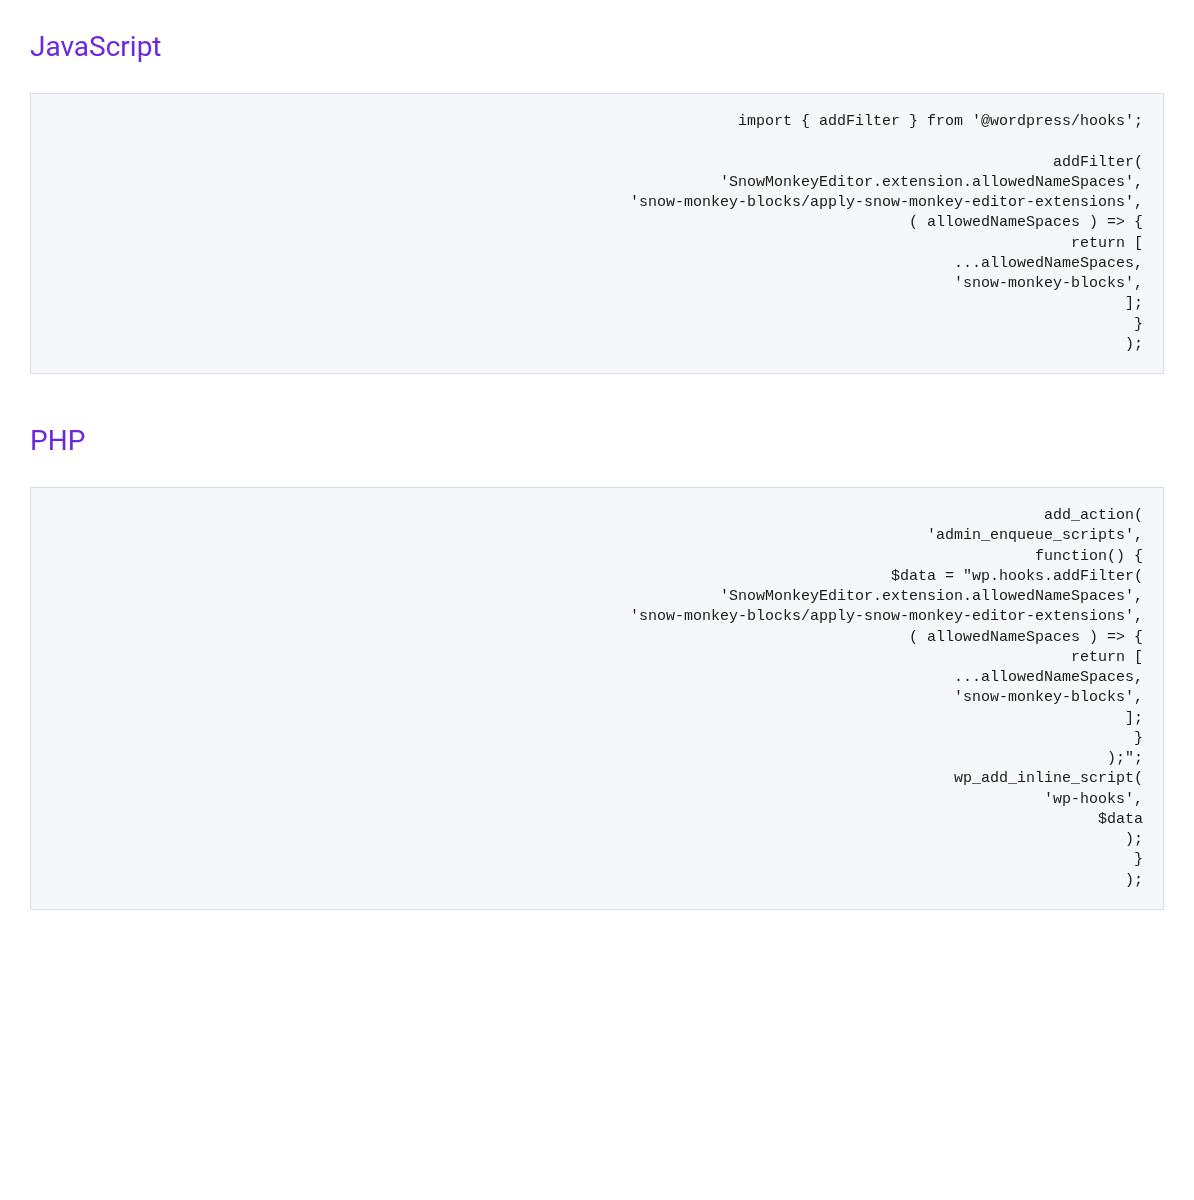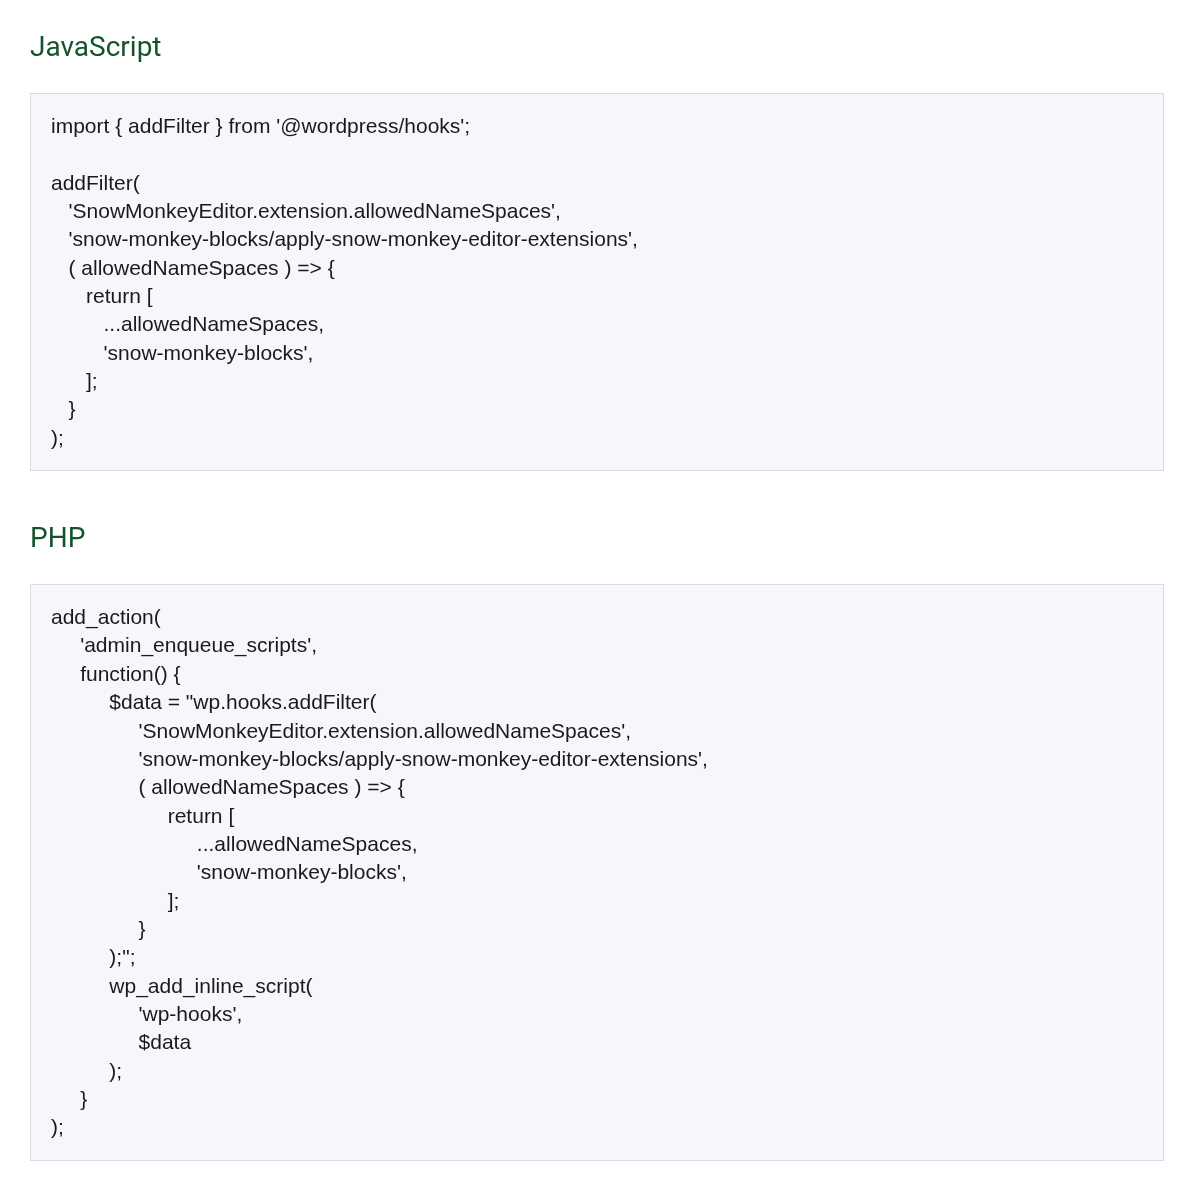--- a/index.html
+++ b/index.html
@@ -10,36 +10,37 @@
     body {
       font-family: -apple-system, BlinkMacSystemFont, "Segoe UI", Roboto, sans-serif;
       background: #ffffff;
       padding: 30px;
       color: #1a1a1a;
       width: 1194px;
     }
     .section-heading {
       font-size: 28px;
       font-weight: 400;
-      color: #14532d;
+      color: #6d28d9;
       margin-bottom: 30px;
     }
     .code-block {
       background: #f6f7fb;
       border: 1px solid #d8dce6;
       padding: 18px 20px;
       margin-bottom: 50px;
       overflow-x: auto;
     }
     .code-block pre {
-      font-family: Liberation Sans, sans-serif;
-      font-size: 21px;
+      font-family: Liberation Mono, monospace;
+      font-size: 15px;
       line-height: 1.35;
       color: #1a1a1a;
       white-space: pre;
+      text-align: right;
     }
   </style>
 </head>
 <body>
 
 <h2 class="section-heading">JavaScript</h2>
 <div class="code-block">
   <pre>import { addFilter } from '@wordpress/hooks';
 
 addFilter(

